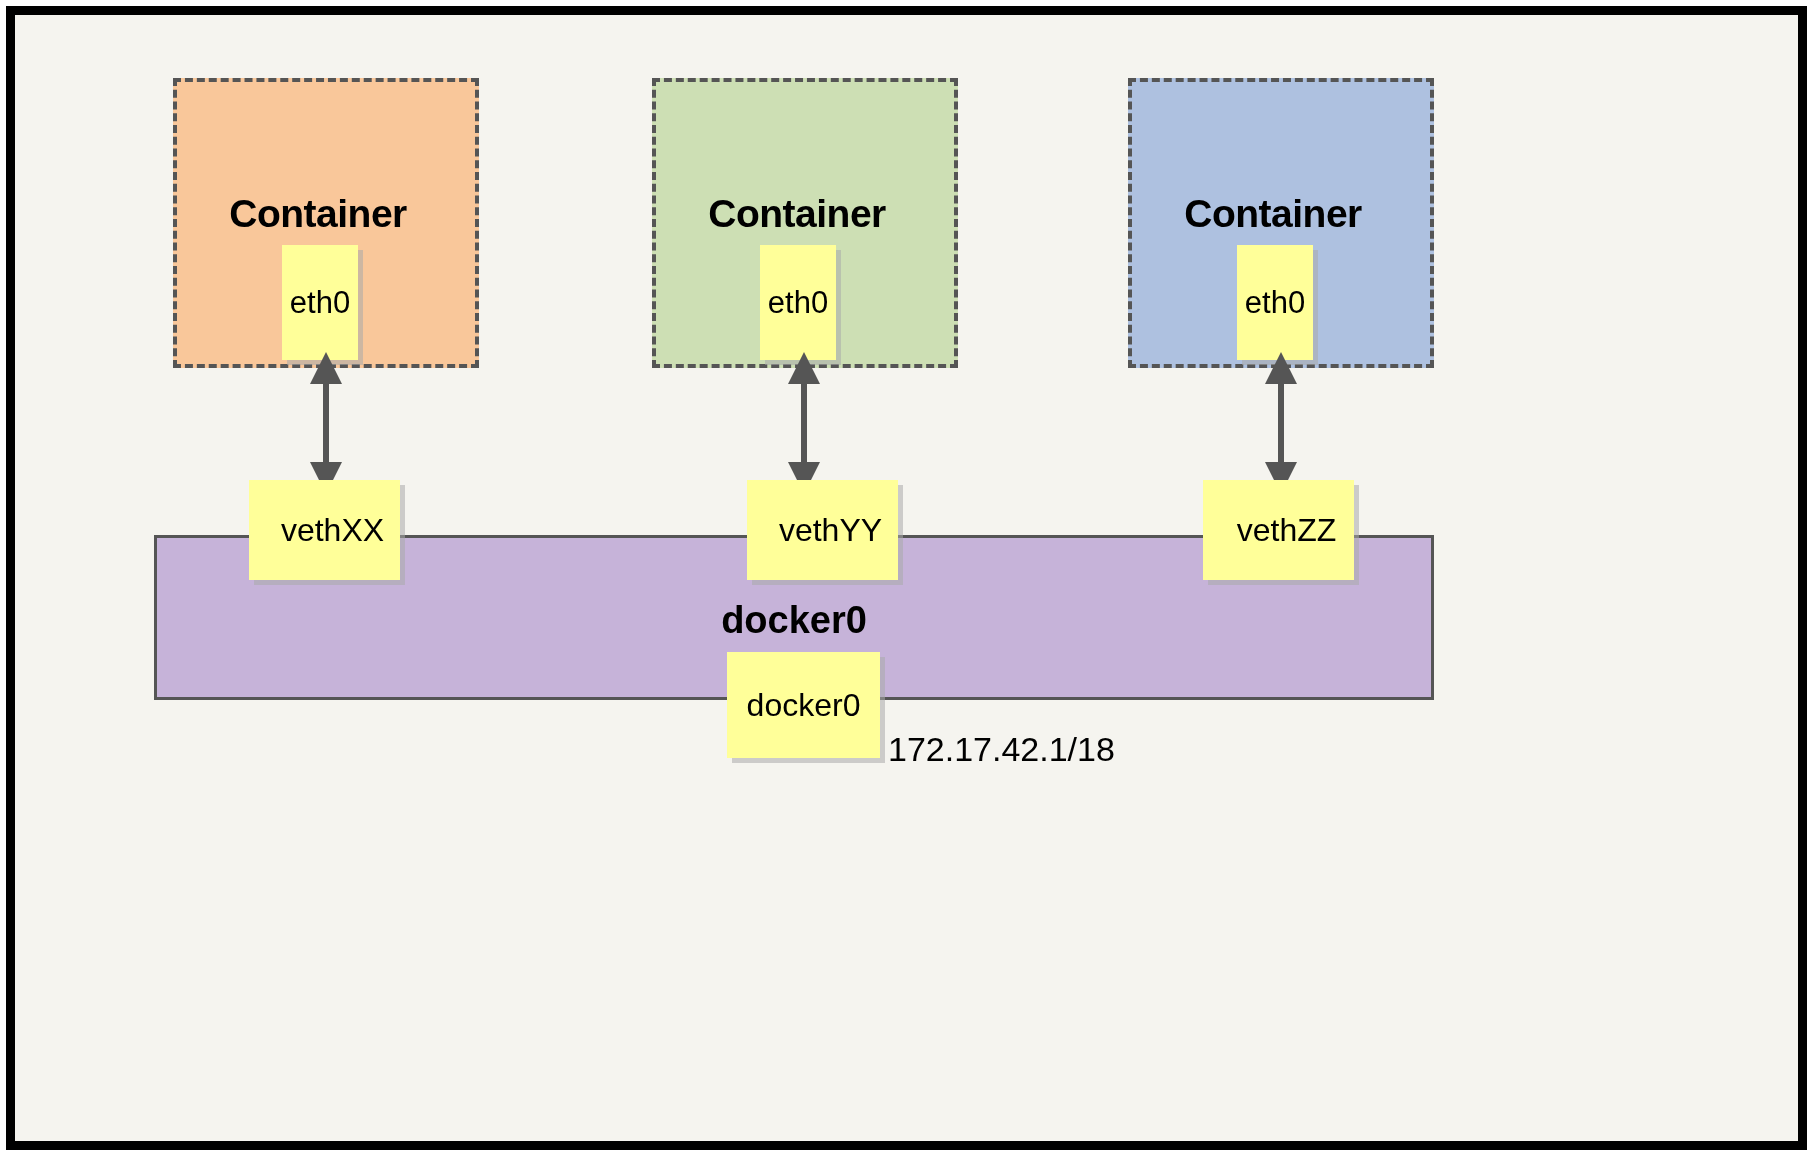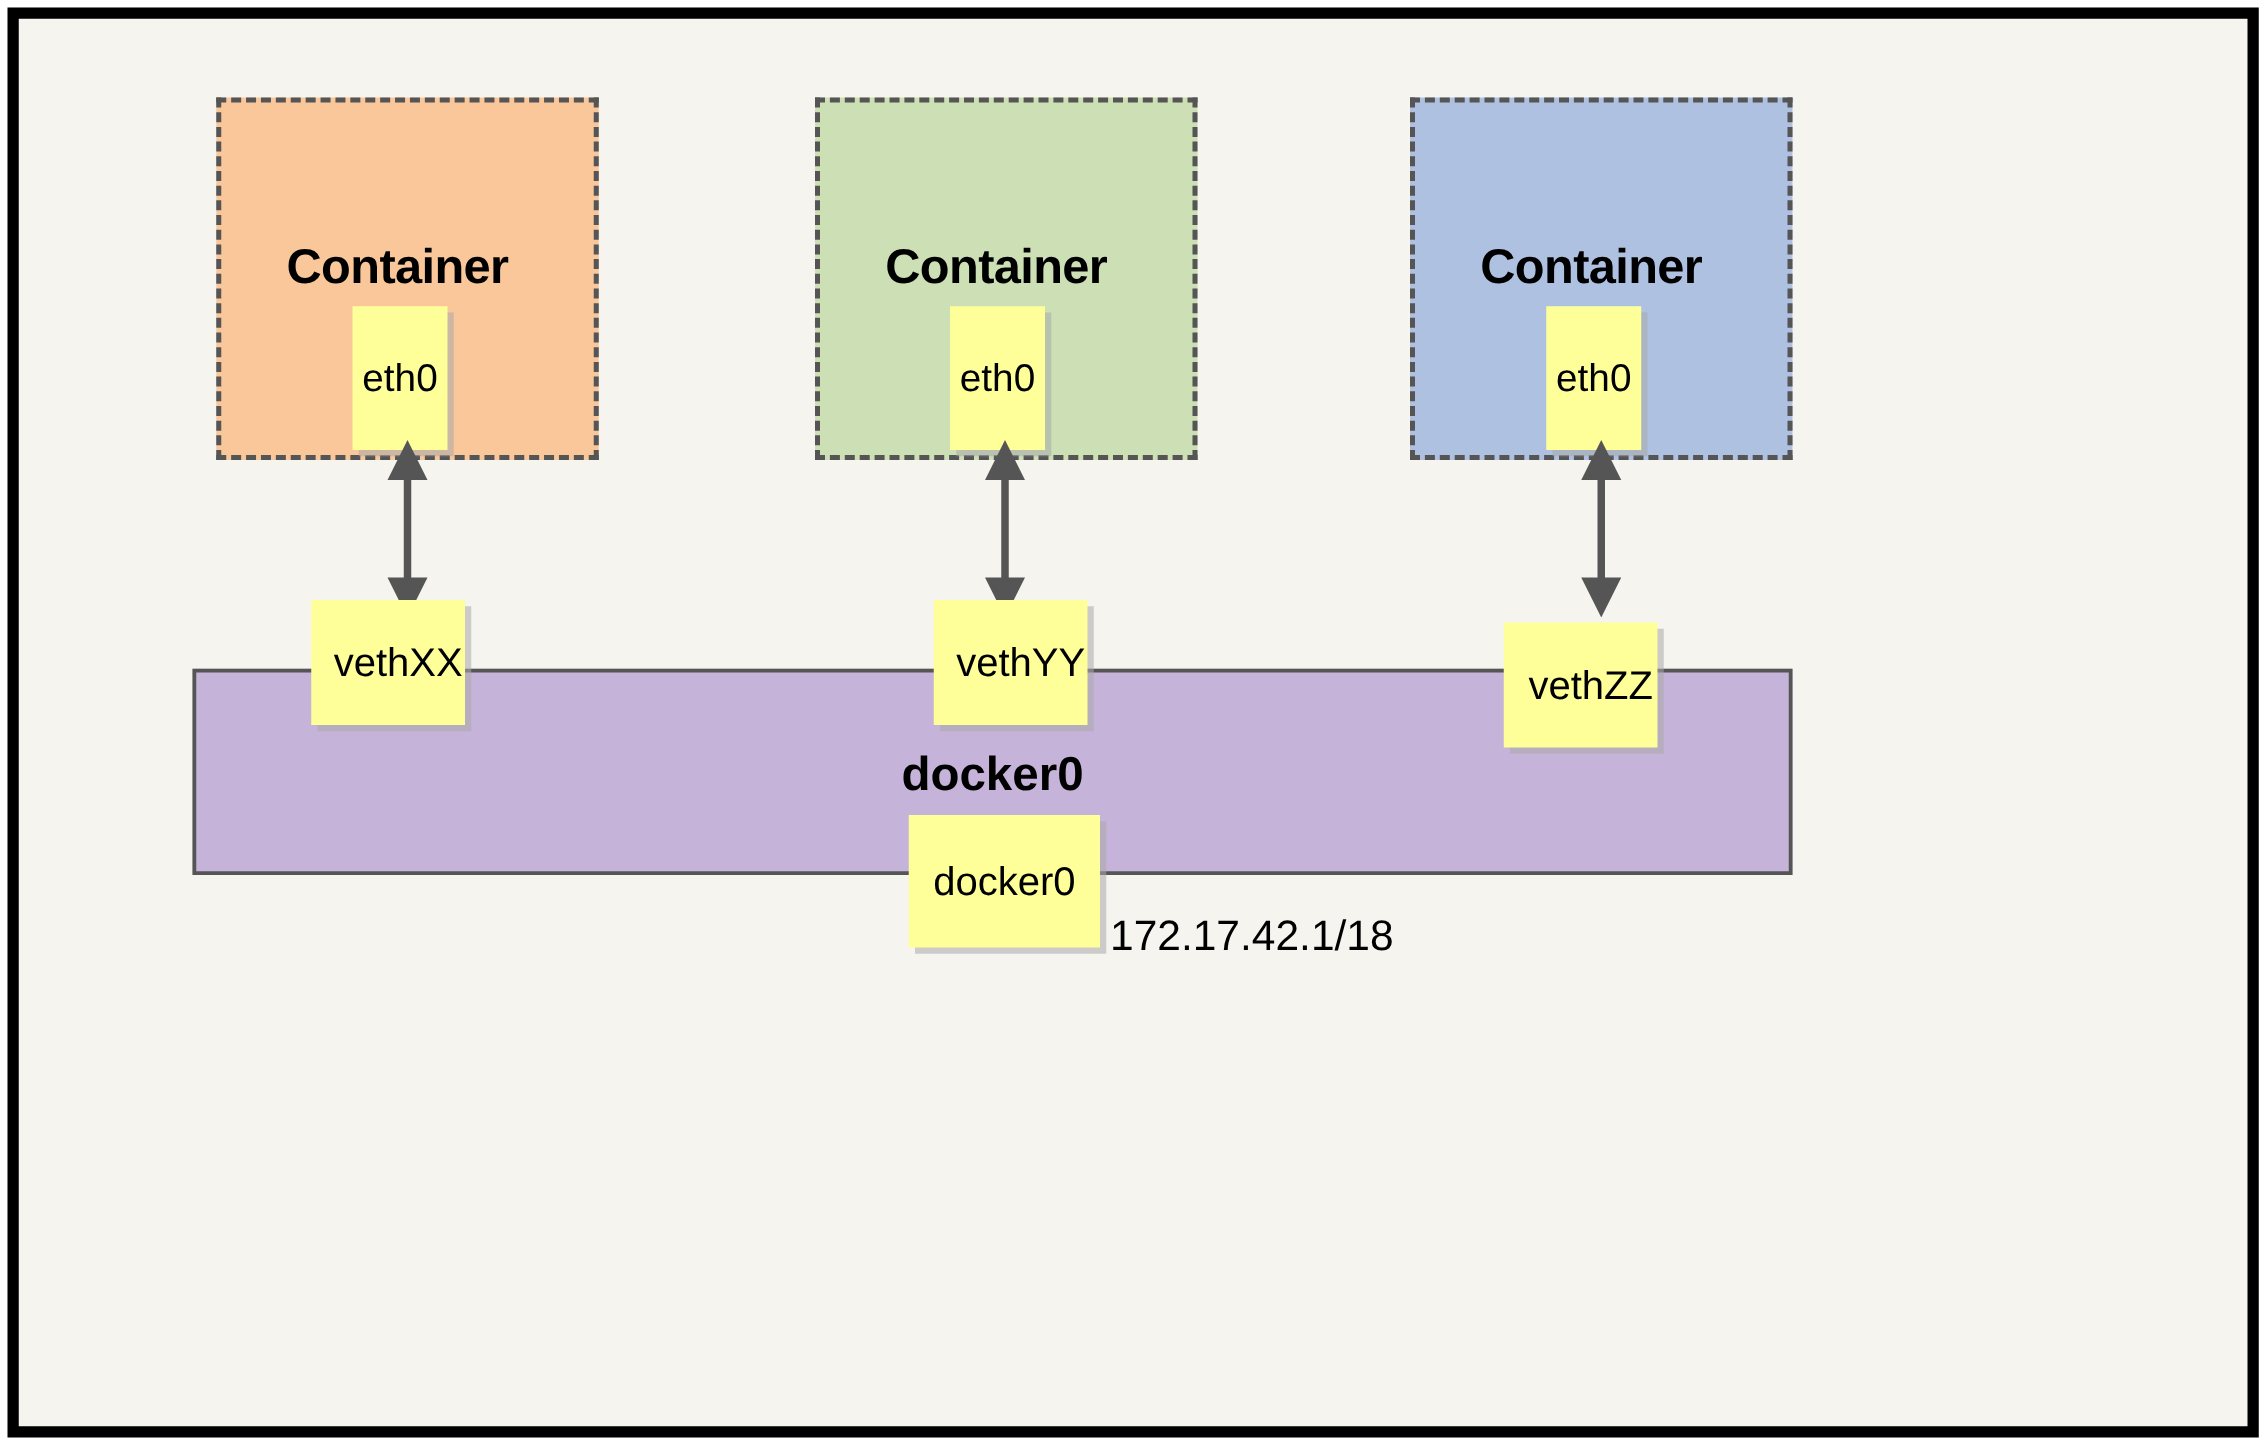--- a/index.html
+++ b/index.html
@@ -72,28 +72,28 @@
   .eth0-box {
     width: 76px;
     height: 115px;
     font-size: 31px;
   }
   #eth0-1 { left: 252px; top: 215px; }
   #eth0-2 { left: 730px; top: 215px; }
   #eth0-3 { left: 1207px; top: 215px; }
 
   .veth-box {
-    width: 123px;
+    width: 151px;
     height: 100px;
     font-size: 32px;
     padding-left: 16px;
   }
   #veth-1 { left: 219px; top: 450px; }
   #veth-2 { left: 697px; top: 450px; margin-left: 20px; }
-  #veth-3 { left: 1173px; top: 450px; margin-top: 18px; }
+  #veth-3 { left: 1173px; top: 450px; }
 
   #docker0-iface-box {
     left: 697px;
     top: 622px;
     width: 153px;
     height: 106px;
     font-size: 32px;
   }
 
   

